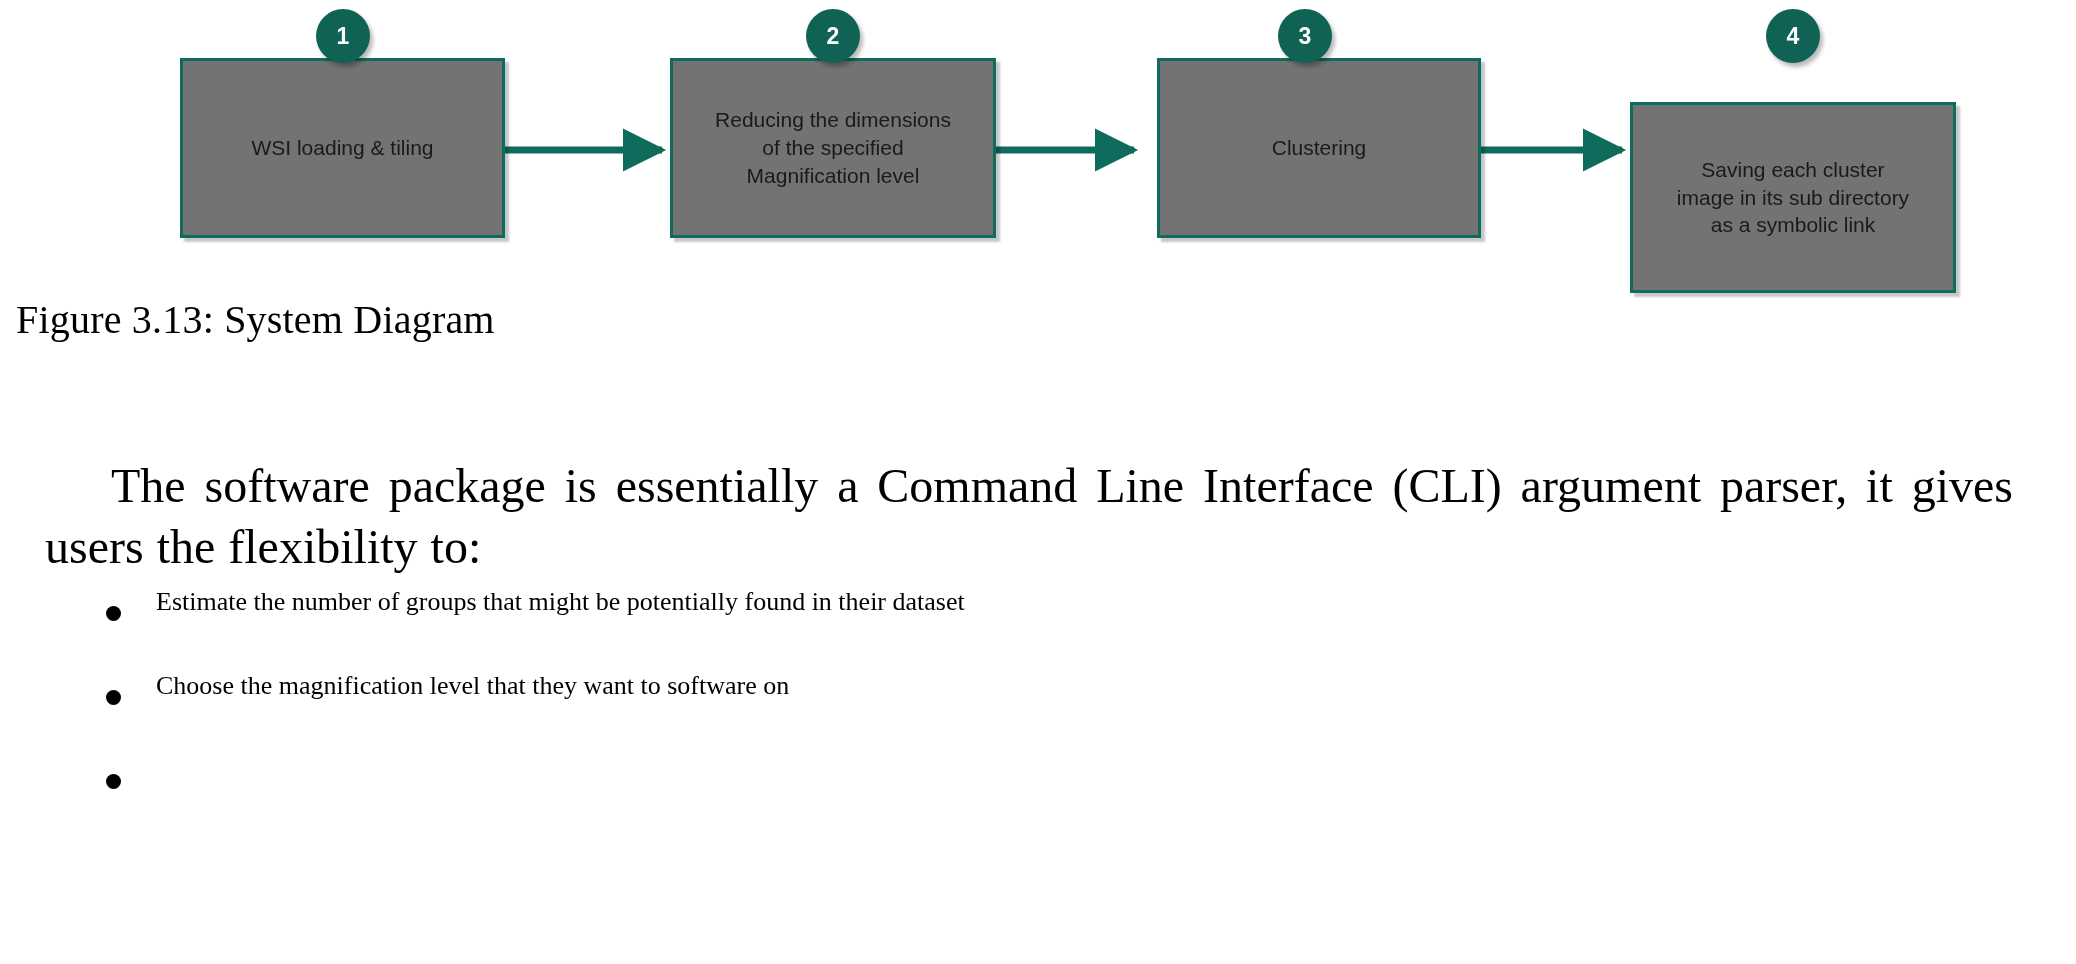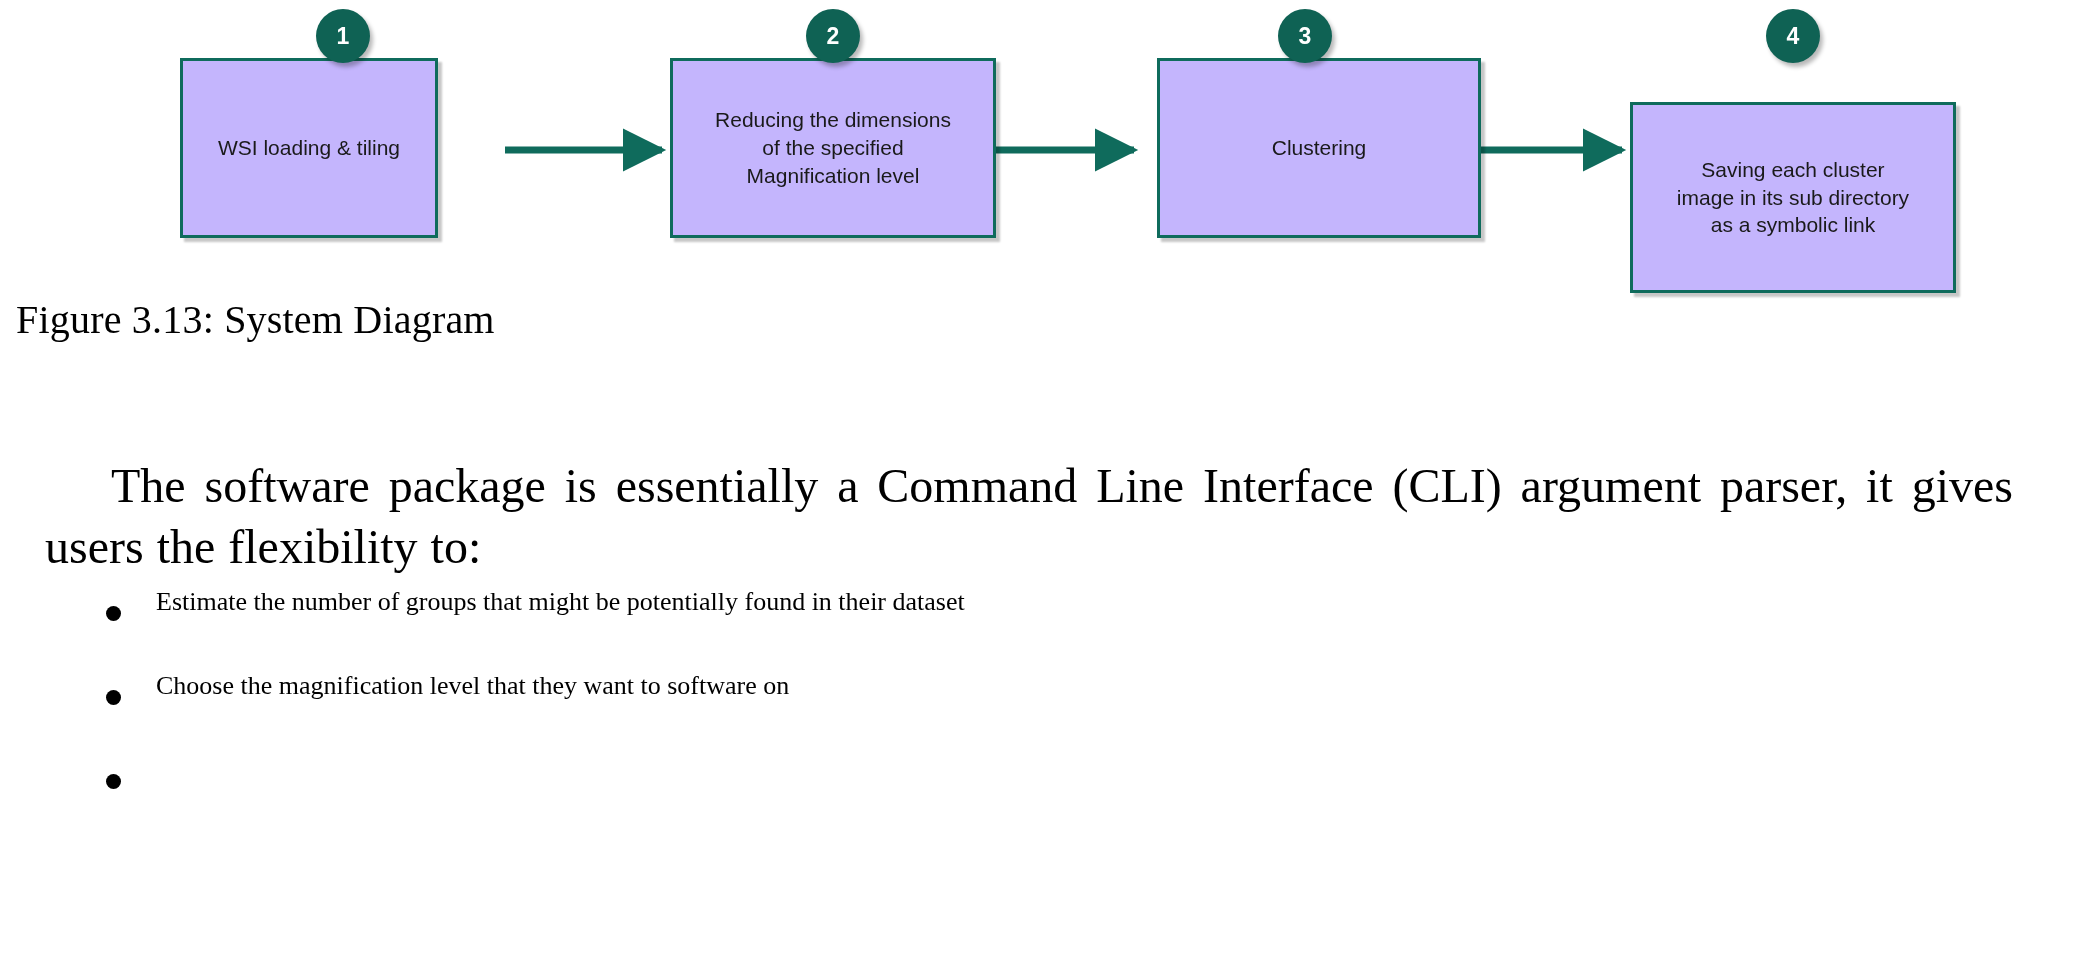--- a/index.html
+++ b/index.html
@@ -29,21 +29,21 @@
     position: absolute;
     left: 0;
     top: 0;
     width: 2076px;
     height: 270px;
   }
 
   .node-box {
     position: absolute;
     box-sizing: border-box;
-    background: #c4b5fd;
+    background: #737373;
     border: 3px solid #0f6b5c;
     box-shadow: 4px 4px 2px rgba(0,0,0,0.22);
     display: flex;
     align-items: center;
     justify-content: center;
     text-align: center;
   }
   .node-label {
     font-family: "Liberation Sans", "DejaVu Sans", sans-serif;
     font-size: 21px;
@@ -130,21 +130,21 @@
         <path d="M0,0.4 L6.2,3.5 L0,6.6 z" fill="#0f6b5c"></path>
       </marker>
     </defs>
     <g stroke="#0f6b5c" stroke-width="7" fill="none" marker-end="url(#arrowhead)">
       <line x1="505" y1="150" x2="662" y2="150"></line>
       <line x1="996" y1="150" x2="1134" y2="150"></line>
       <line x1="1466" y1="150" x2="1622" y2="150"></line>
     </g>
   </svg>
 
-  <div class="node-box" style="left:180px; top:58px; width:258px; height:180px;">
+  <div class="node-box" style="left:180px; top:58px; width:325px; height:180px;">
     <span class="node-label">WSI loading &amp; tiling</span>
   </div>
   <div class="badge" style="left:316px; top:9px;">1</div>
 
   <div class="node-box" style="left:670px; top:58px; width:326px; height:180px;">
     <span class="node-label">Reducing the dimensions
 of the specified
 Magnification level</span>
   </div>
   <div class="badge" style="left:806px; top:9px;">2</div>

